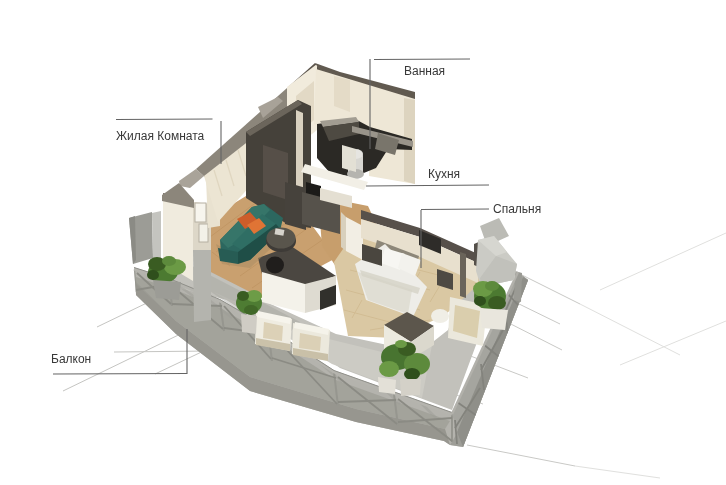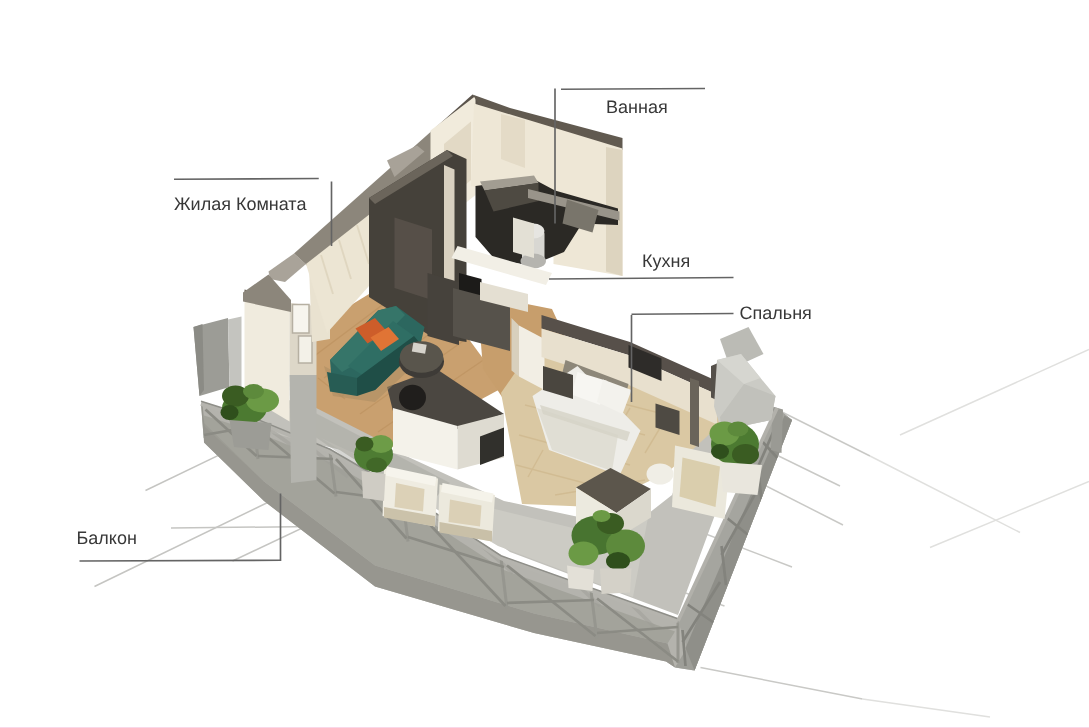--- a/index.html
+++ b/index.html
@@ -1,16 +1,16 @@
 <!DOCTYPE html>
 <html><head>
 <meta charset="utf-8">
 <style>
   html,body{margin:0;padding:0;background:#ffffff;}
-  #stage{position:relative;width:726px;height:485px;background:#ec4899;overflow:hidden;}
+  #stage{position:relative;width:726px;height:485px;background:#3b82f6;overflow:hidden;}
   svg{position:absolute;left:0;top:0;}
   .lbl{font-family:"Liberation Sans", sans-serif;font-size:12px;fill:#383838;}
 </style>
 </head>
 <body>
 <div id="stage">
 <svg width="726" height="485" viewBox="0 0 726 485">
 
   <rect x="0" y="0" width="726" height="485" fill="#ffffff"></rect>
   <defs>

